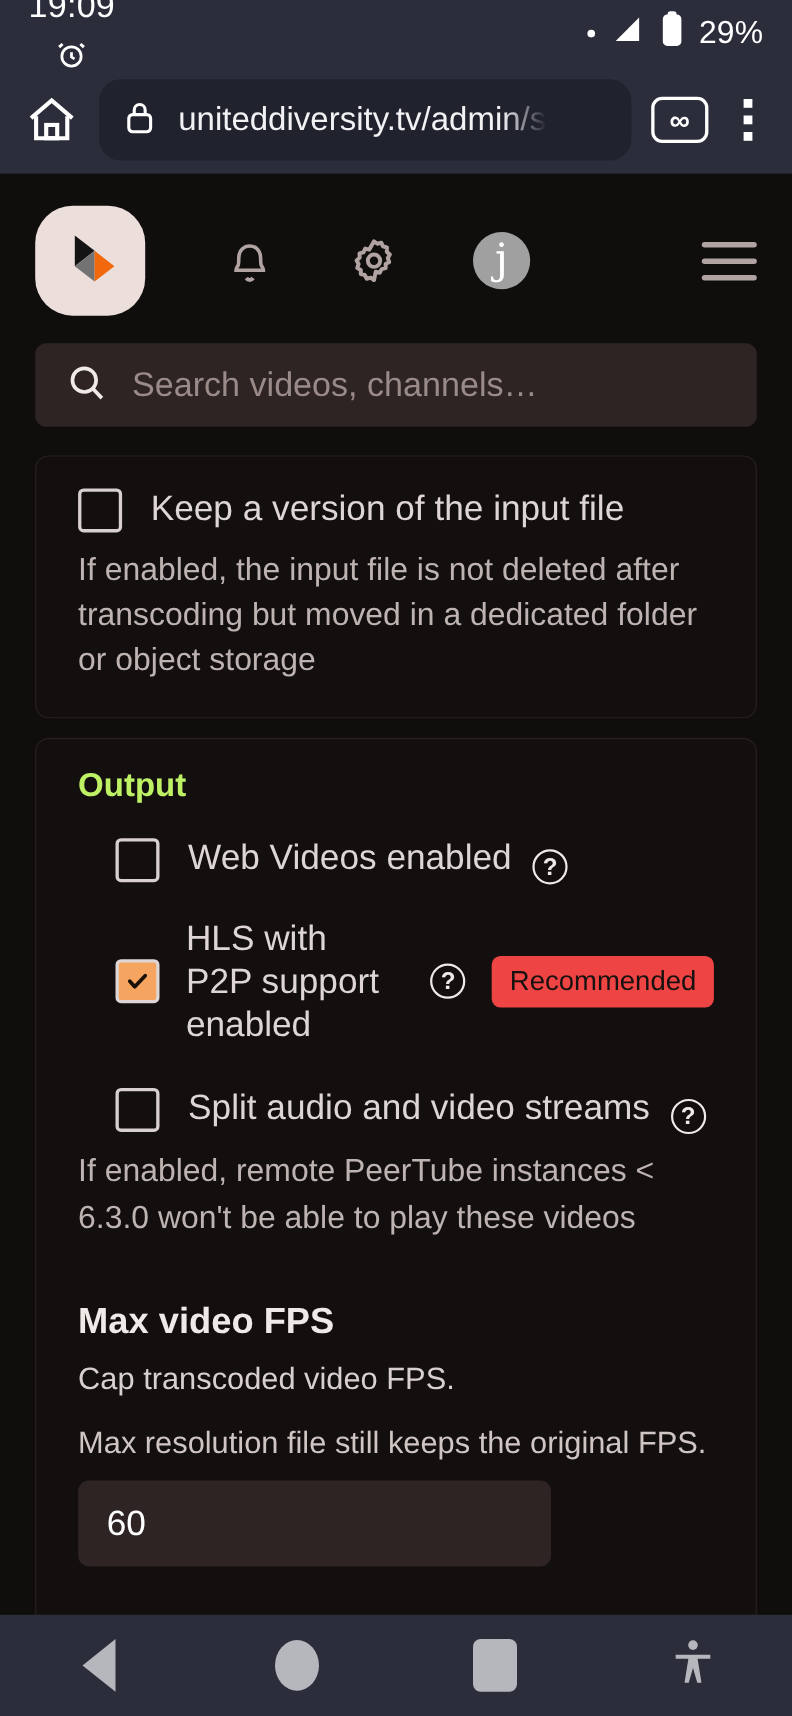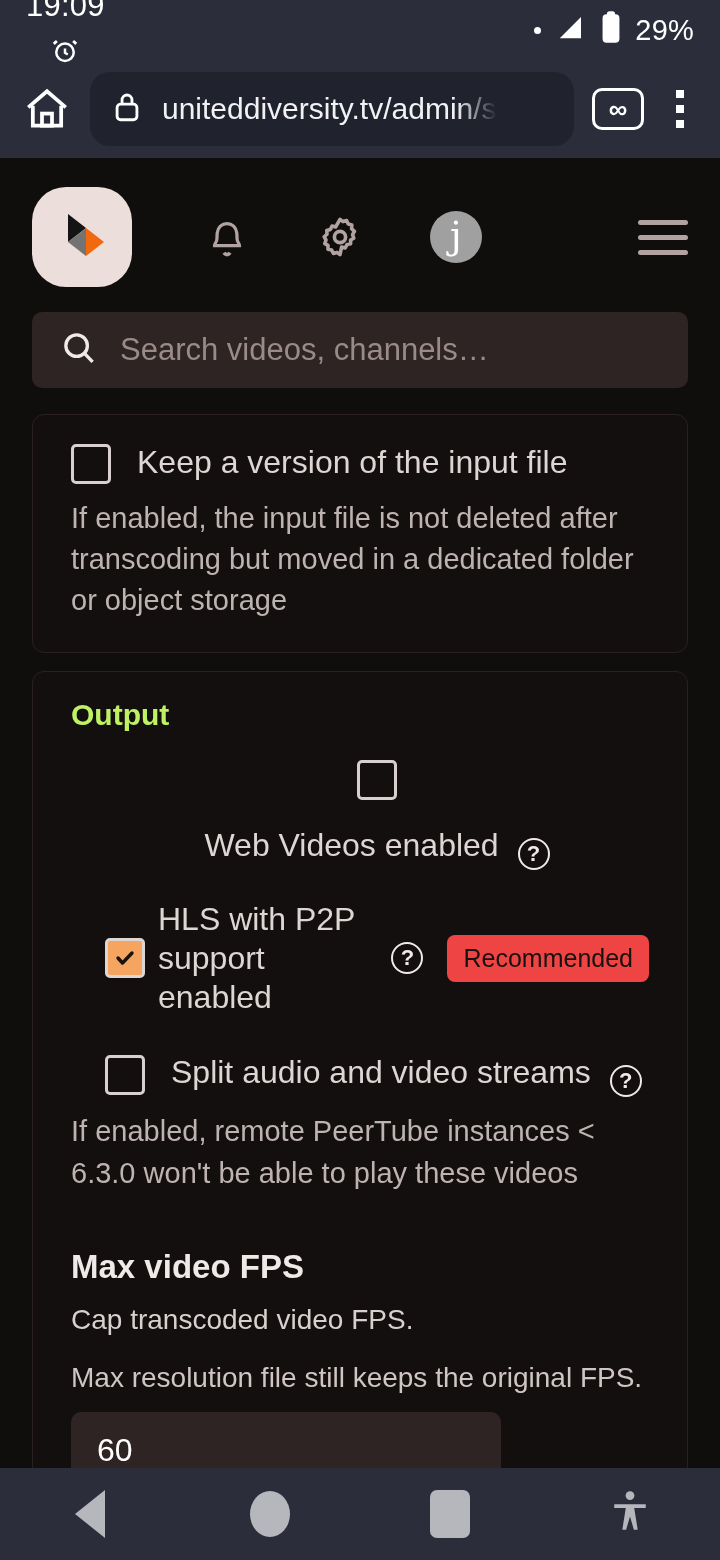--- a/index.html
+++ b/index.html
@@ -102,21 +102,21 @@
   }
   .hint {
     color: #bdb3b1; font-size: 29px; line-height: 1.42; margin-top: 14px;
   }
 
   .badge {
     background: #ef4444; color: #17120f; font-size: 25px;
     padding: 9px 16px; border-radius: 8px; white-space: nowrap;
   }
   .hls-wrap { display: flex; align-items: center; gap: 26px; margin-top: 30px; }
-  .hls-left { display: flex; align-items: center; gap: 13px; width: 380px; justify-content: flex-end; }
+  .hls-left { display: flex; align-items: center; gap: 24px; width: 380px; justify-content: flex-end; }
   .hls-right { display: flex; align-items: center; gap: 24px; margin-left: auto; }
 
   .fps-head { margin-top: 54px; display: flex; align-items: baseline; gap: 18px; flex-wrap: wrap; }
   .fps-title { color: #efe9e7; font-size: 33px; font-weight: bold; }
   .fps-sub { color: #d8d0ce; font-size: 28px; }
   .fps-note { color: #cfc6c4; font-size: 28px; margin-top: 26px; }
   .fps-input {
     margin-top: 18px; width: 430px; height: 78px; background: #2e2423;
     border: none; border-radius: 10px; color: #ffffff; font-size: 32px;
     padding: 0 26px; font-family: Liberation Sans, sans-serif;
@@ -249,21 +249,21 @@
         <span class="checkbox"></span>
         <span class="cb-label">Keep a version of the input file</span>
       </div>
       <div class="hint">If enabled, the input file is not deleted after transcoding but moved in a dedicated folder or object storage</div>
     </div>
 
     <div class="panel">
       <div class="panel-title">Output</div>
 
       
-      <div class="cb-row center" style="padding-left:34px;flex-direction:column;">
+      <div class="cb-row center" style="padding-left:34px;">
         <span class="checkbox" style="margin-top:0;"></span>
         <span class="cb-label">
           <span>Web Videos enabled</span>
           <span class="helpico">?</span>
         </span>
       </div>
 
       
       <div class="hls-wrap" style="padding-left:34px;">
         <div class="hls-left">

